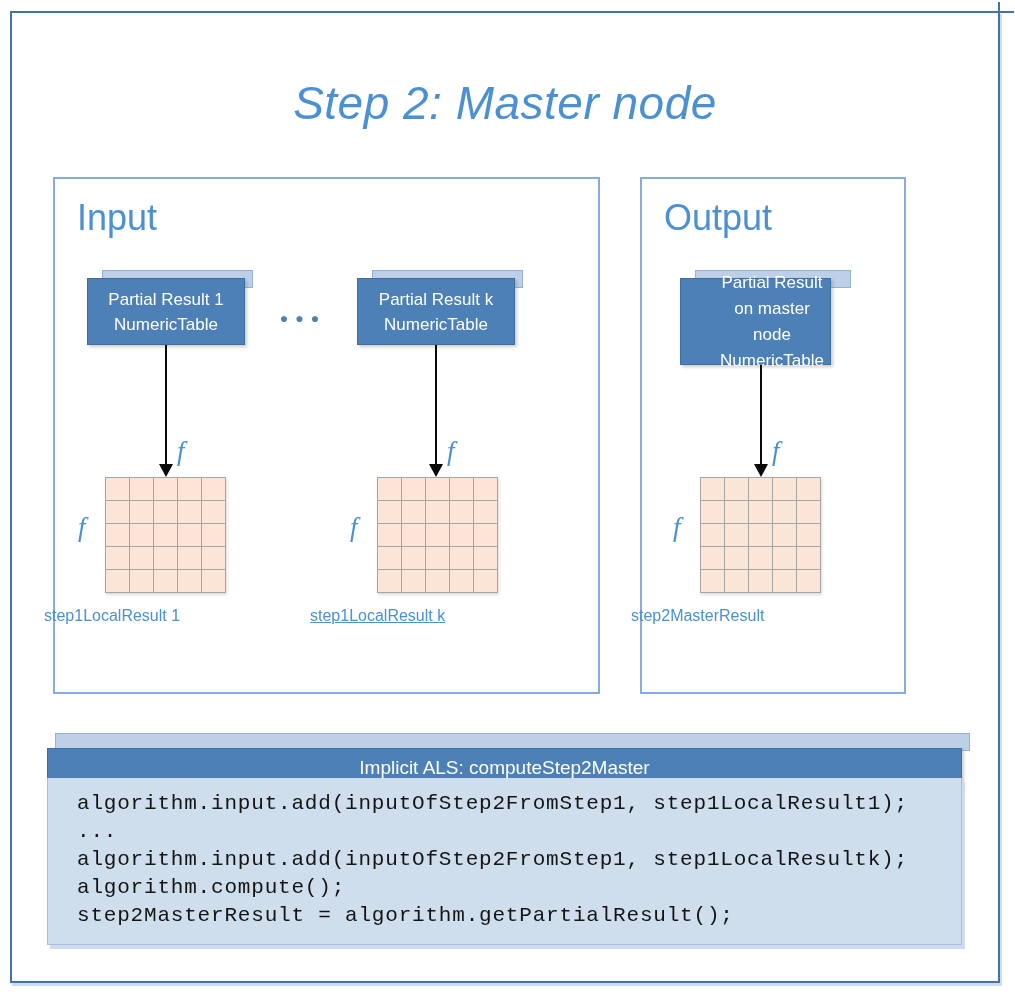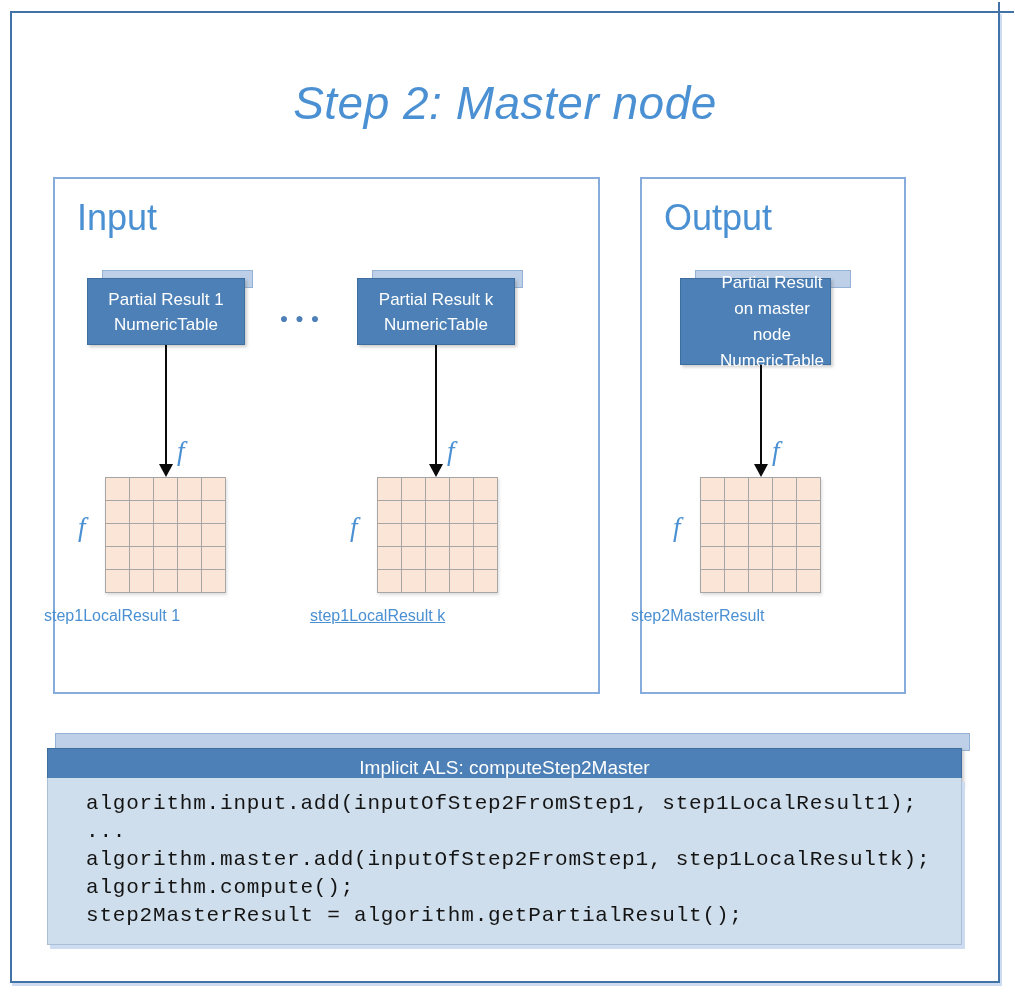--- a/index.html
+++ b/index.html
@@ -53,21 +53,21 @@
 
   .code-tab{position:absolute; left:55px; top:733px; width:915px; height:18px;
             background:var(--tab_fill); border:1px solid var(--tab_border);}
   .code-header{position:absolute; left:47px; top:738px; width:915px; height:40px;
                background:var(--accent_blue); border:1px solid var(--accent_blue_border);
                box-shadow:2px 2px 3px rgba(110,110,110,0.35);
                color:#ffffff; font-size:19px; line-height:38px; text-align:center;margin-top:10px;}
   .code-body{position:absolute; left:47px; top:778px; width:915px; height:167px;
              background:var(--code_bg); border:1px solid var(--code_border); border-top:none;
              box-shadow:3px 4px 0 0 var(--shadow_blue);
-             padding:12px 0 0 38px;}
+             padding:12px 0 0 29px;}
   .code-body .code-line{font-family:"Liberation Mono", monospace; font-size:21px; line-height:28px;
                         letter-spacing:0.8px; color:var(--code_text); white-space:pre;}
 </style>
 </head>
 <body>
 
 <div class="canvas">
 
   <div class="frame"></div>
   <div class="frame-overshoot-h"></div>
@@ -211,18 +211,18 @@
   <div class="grid-caption" style="left:310px; top:607px;text-decoration:underline;">step1LocalResult k</div>
   <div class="grid-caption" style="left:631px; top:607px;">step2MasterResult</div>
 
   <div class="code-tab"></div>
   <div class="code-header">
     <span>Implicit ALS: computeStep2Master</span>
   </div>
   <div class="code-body">
     <div class="code-line">algorithm.input.add(inputOfStep2FromStep1, step1LocalResult1);</div>
     <div class="code-line">...</div>
-    <div class="code-line">algorithm.master.add(inputOfStep2FromStep1, step1LocalResultk);</div>
+    <div class="code-line">algorithm.input.add(inputOfStep2FromStep1, step1LocalResultk);</div>
     <div class="code-line">algorithm.compute();</div>
     <div class="code-line">step2MasterResult = algorithm.getPartialResult();</div>
   </div>
 
 </div>
 
 </body></html>

